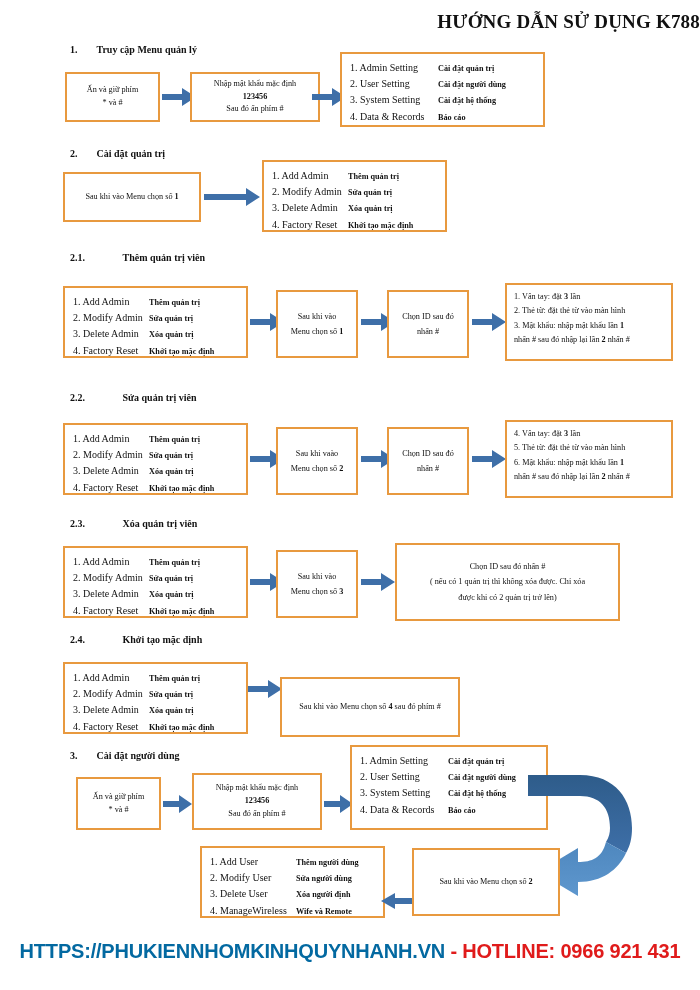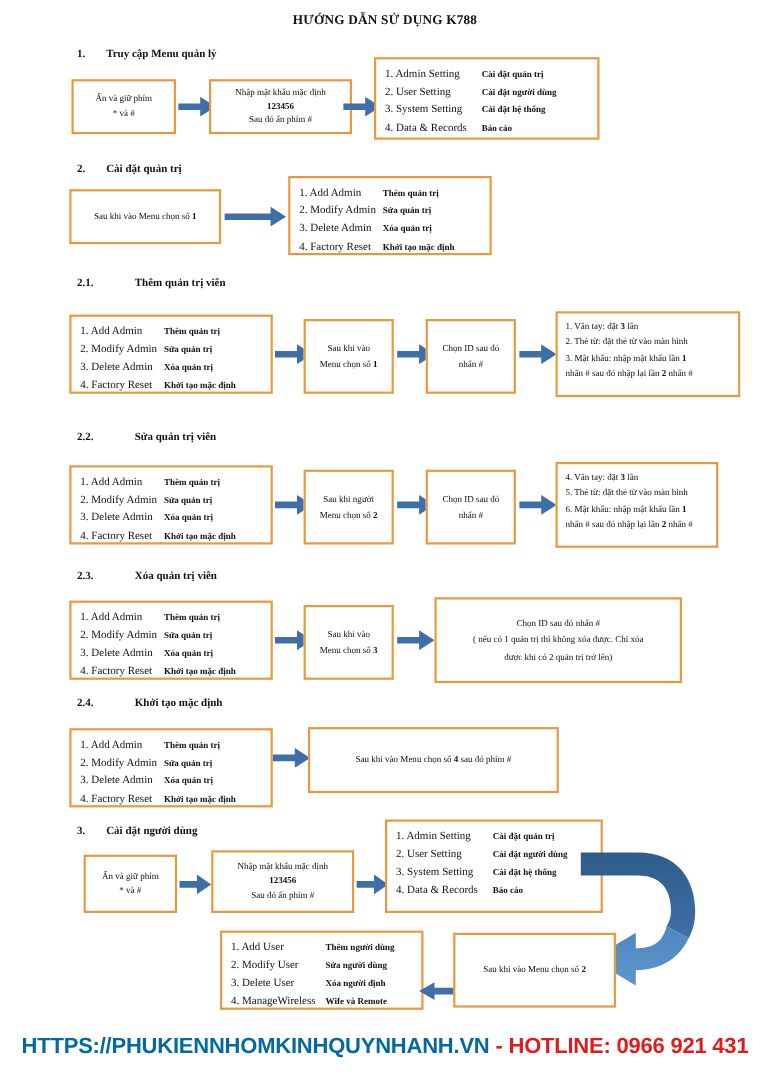--- a/index.html
+++ b/index.html
@@ -22,22 +22,22 @@
     width: 700px;
     height: 990px;
   }
 
   
   .doc-title {
     position: absolute;
     left: 0;
     top: 11px;
     width: 700px;
-    text-align: center;
-    font-size: 12px;
+    text-align: right;
+    font-size: 19px;
     font-weight: bold;
     letter-spacing: 0.2px;
     font-family: "Liberation Serif", "DejaVu Serif", serif;
   }
 
   
   .sec-head {
     position: absolute;
     font-weight: bold;
     font-size: 10px;
@@ -308,42 +308,42 @@
     </div>
   </div>
 
   <div class="arrow" style="left:250px; top:450px;">
     <svg width="34" height="18" viewBox="0 0 34 18">
         <polygon points="0,6 20,6 20,0 34,9 20,18 20,12 0,12" fill="#3E6FA8"></polygon>
       </svg>
   </div>
 
   <div class="box para" style="left:276px; top:427px; width:82px; height:68px;">
-    <span class="ln">Sau khi người</span>
+    <span class="ln">Sau khi vaào</span>
     <span class="ln"><span>Menu chọn số </span><span class="b">2</span></span>
   </div>
 
   <div class="arrow" style="left:361px; top:450px;">
     <svg width="34" height="18" viewBox="0 0 34 18">
         <polygon points="0,6 20,6 20,0 34,9 20,18 20,12 0,12" fill="#3E6FA8"></polygon>
       </svg>
   </div>
 
   <div class="box para" style="left:387px; top:427px; width:82px; height:68px;">
     <span class="ln">Chọn ID sau đó</span>
     <span class="ln">nhấn #</span>
   </div>
 
   <div class="arrow" style="left:472px; top:450px;">
     <svg width="34" height="18" viewBox="0 0 34 18">
         <polygon points="0,6 20,6 20,0 34,9 20,18 20,12 0,12" fill="#3E6FA8"></polygon>
       </svg>
   </div>
 
-  <div class="box steps" style="left:505px; top:420px; width:148px; height:78px;">
+  <div class="box steps" style="left:505px; top:420px; width:168px; height:78px;">
     <span class="ln"><span>4. Vân tay: đặt </span><span class="b">3</span><span> lần</span></span>
     <span class="ln">5. Thẻ từ: đặt thẻ từ vào màn hình</span>
     <span class="ln"><span>6. Mật khẩu: nhập mật khẩu lần </span><span class="b">1</span></span>
     <span class="ln"><span>nhấn # sau đó nhập lại lần </span><span class="b">2</span><span> nhấn #</span></span>
   </div>
 
   <div class="sec-head" style="left:70px; top:518px;">
     <span class="num wide">2.3.</span>
     <span class="txt" style="margin-left:12px;">Xóa quản trị viên</span>
   </div>
@@ -413,21 +413,21 @@
       <span class="vi">Khởi tạo mặc định</span>
     </div>
   </div>
 
   <div class="arrow" style="left:248px; top:680px;">
     <svg width="34" height="18" viewBox="0 0 34 18">
         <polygon points="0,6 20,6 20,0 34,9 20,18 20,12 0,12" fill="#3E6FA8"></polygon>
       </svg>
   </div>
 
-  <div class="box para" style="left:280px; top:661px; width:228px; height:60px;">
+  <div class="box para" style="left:280px; top:677px; width:180px; height:60px;">
     <span class="ln"><span>Sau khi vào Menu chọn số </span><span class="b">4</span><span> sau đó phím #</span></span>
   </div>
 
   <div class="sec-head" style="left:70px; top:750px;">
     <span class="num">3.</span>
     <span class="txt" style="margin-left:8px;">Cài đặt người dùng</span>
   </div>
 
   <div class="box" style="left:76px; top:777px; width:85px; height:53px;">
     <span class="ln">Ấn và giữ phím</span>

